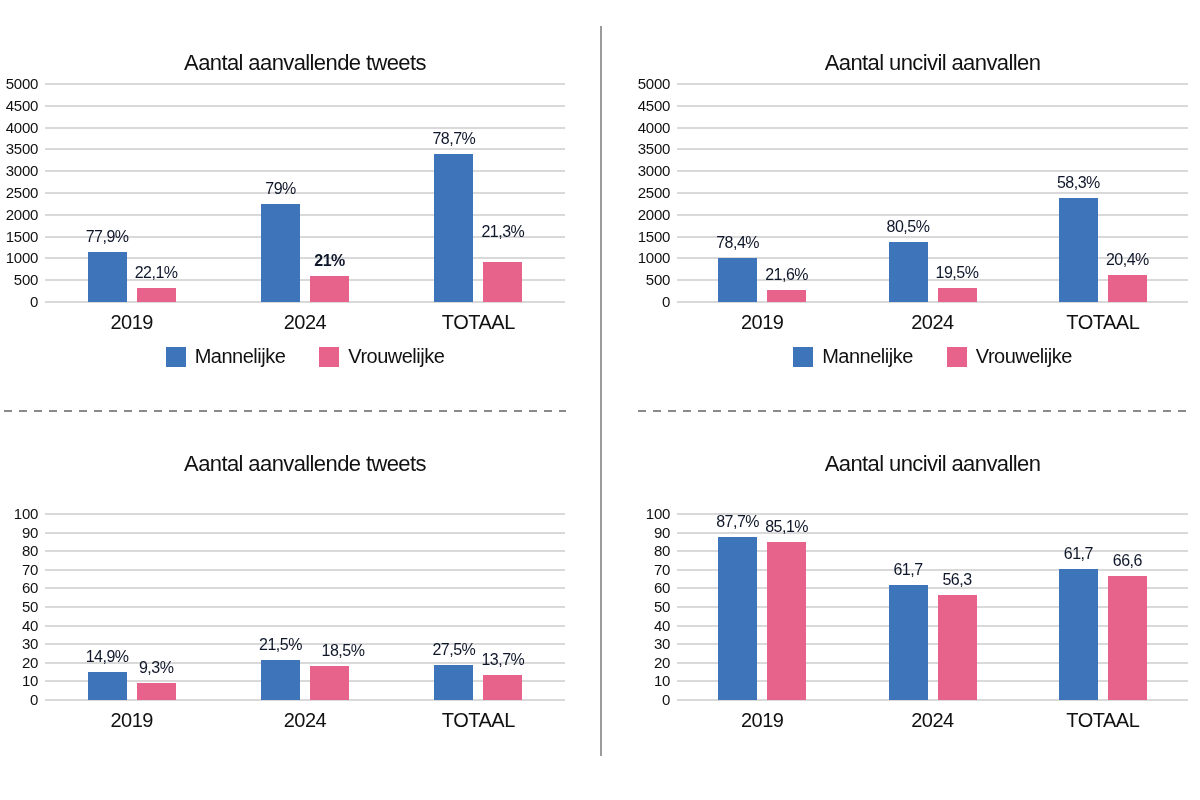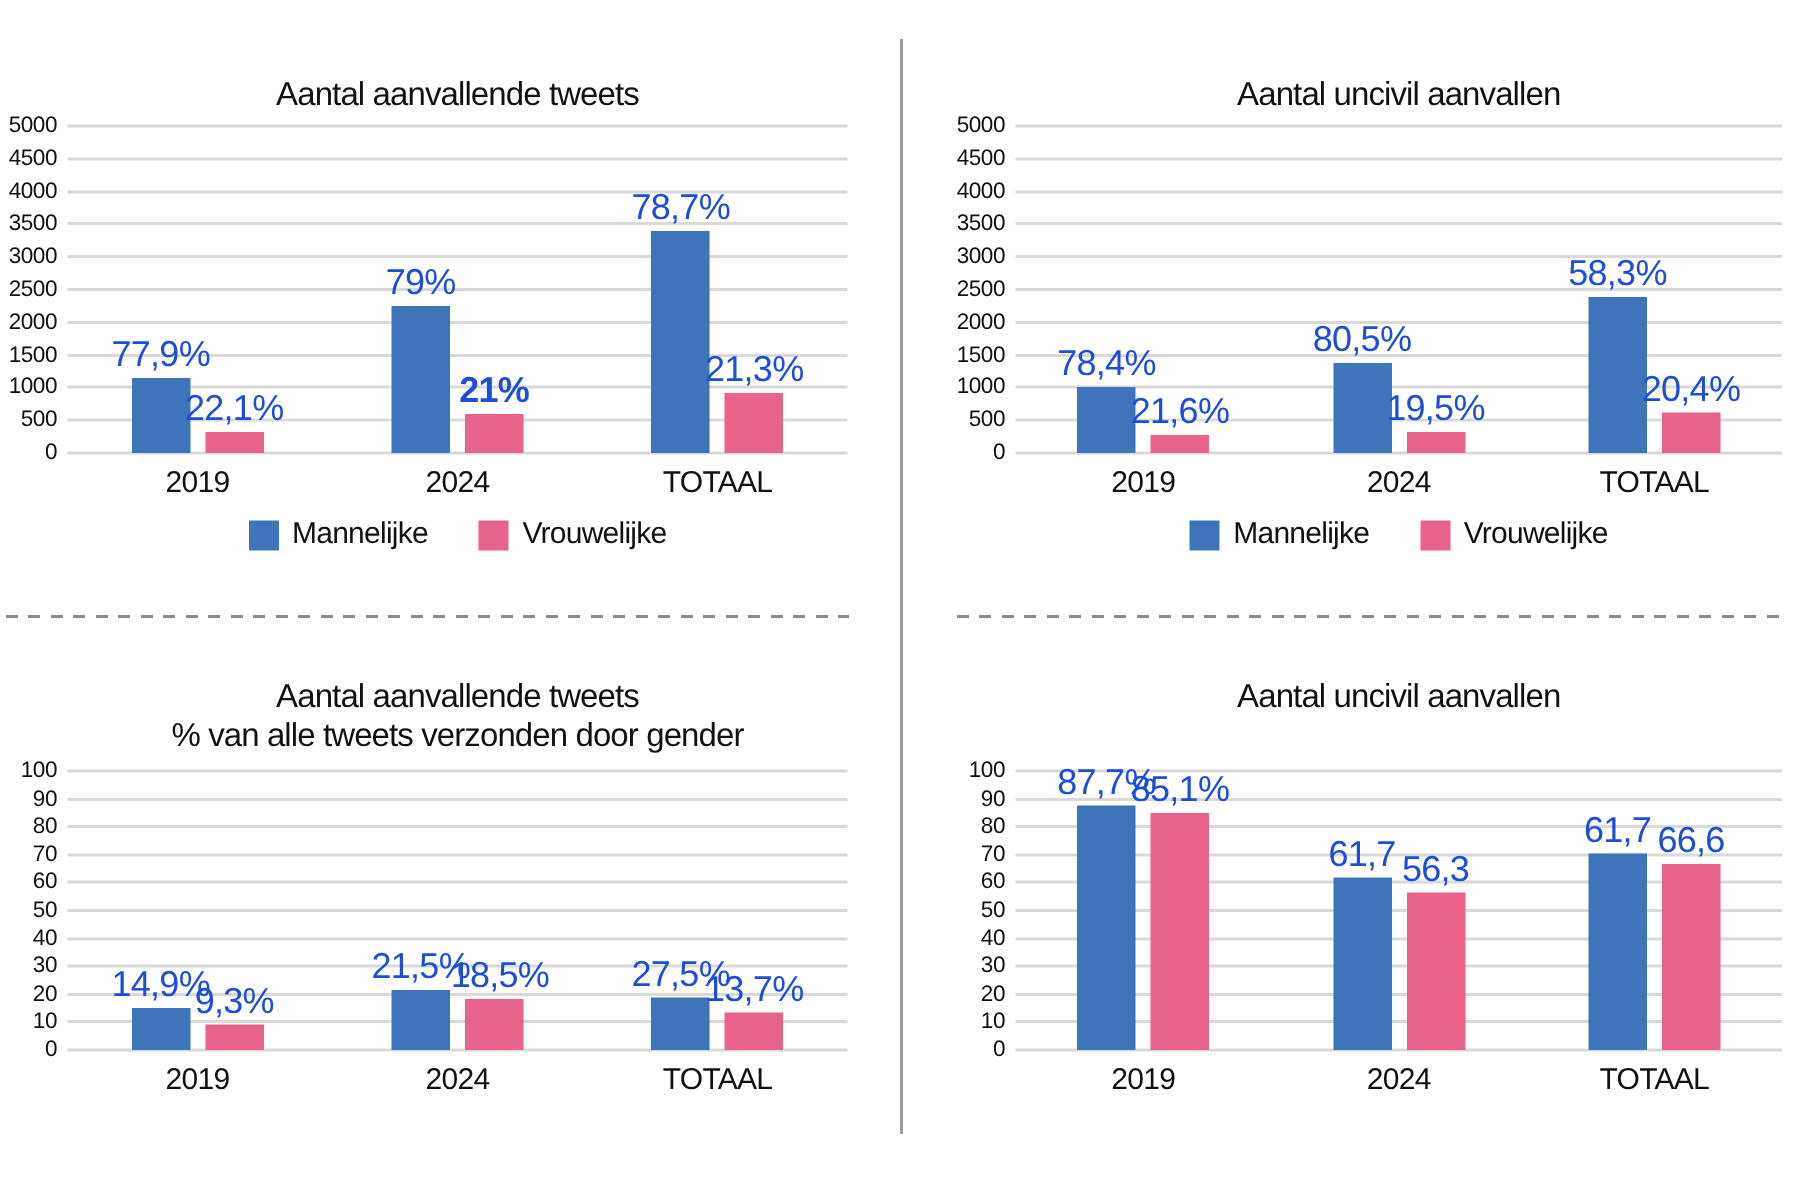--- a/index.html
+++ b/index.html
@@ -13,21 +13,21 @@
   .chart-title-block { position: absolute; text-align: center; letter-spacing: -0.6px; }
   .chart-title, .chart-subtitle {
     font-size: 22px; line-height: 26px; color: #111111; white-space: nowrap;
   }
 
   .gridline { position: absolute; height: 2px; }
   .y-tick { position: absolute; font-size: 15px; line-height: 18px; text-align: right; letter-spacing: -0.3px; color: #111; }
   .x-tick { position: absolute; font-size: 20px; line-height: 24px; text-align: center; letter-spacing: -0.5px; color: #111; }
 
   .bar { position: absolute; }
-  .bar-label { position: absolute; font-size: 24px; line-height: 24px; text-align: center; letter-spacing: -0.5px; white-space: nowrap; color: #1d4ed8; }
+  .bar-label { position: absolute; font-size: 16px; line-height: 24px; text-align: center; letter-spacing: -0.5px; white-space: nowrap; color: #0f172a; }
 
   .legend { position: absolute; display: flex; justify-content: center; align-items: center; gap: 34px; }
   .legend-item { display: flex; align-items: center; gap: 9px; }
   .legend-swatch { width: 20px; height: 20px; display: inline-block; }
   .legend-text { font-size: 20px; letter-spacing: -0.5px; color: #111; }
 
   .v-divider { position: absolute; left: 600px; top: 26px; width: 2px; height: 730px; }
   .dash-line { position: absolute; top: 410px; height: 2px; }
   .dash-left { left: 4px; width: 562px; }
   .dash-right { left: 638px; width: 554px; }
@@ -69,21 +69,21 @@
       <div class="bar-label" style="left: 106.167px; width: 100px; top: 221px;">22,1%</div>
       <div class="x-tick" style="left: 218.333px; width: 173.333px; top: 270px;">2024</div>
       <div class="bar" style="left: 261px; top: 164px; width: 39px; height: 98px; background: rgb(61, 116, 186);"></div>
       <div class="bar-label" style="left: 230.5px; width: 100px; top: 137px;">79%</div>
       <div class="bar" style="left: 310px; top: 236px; width: 39px; height: 26px; background: rgb(232, 99, 140);"></div>
       <div class="bar-label" style="left: 279.5px; width: 100px; top: 209px; font-weight: bold;">21%</div>
       <div class="x-tick" style="left: 391.667px; width: 173.333px; top: 270px;">TOTAAL</div>
       <div class="bar" style="left: 434.333px; top: 114px; width: 39px; height: 148px; background: rgb(61, 116, 186);"></div>
       <div class="bar-label" style="left: 403.833px; width: 100px; top: 87px;">78,7%</div>
       <div class="bar" style="left: 483.333px; top: 222px; width: 39px; height: 40px; background: rgb(232, 99, 140);"></div>
-      <div class="bar-label" style="left: 452.833px; width: 100px; top: 195px;">21,3%</div>
+      <div class="bar-label" style="left: 452.833px; width: 100px; top: 180px;">21,3%</div>
       <div class="legend" style="left: 45px; width: 520px; top: 305px;">
         <div class="legend-item">
           <span class="legend-swatch" style="background: rgb(61, 116, 186);"></span>
           <span class="legend-text">Mannelijke</span>
         </div>
         <div class="legend-item">
           <span class="legend-swatch" style="background: rgb(232, 99, 140);"></span>
           <span class="legend-text">Vrouwelijke</span>
         </div>
       </div>
@@ -136,21 +136,20 @@
         </div>
         <div class="legend-item">
           <span class="legend-swatch" style="background: rgb(232, 99, 140);"></span>
           <span class="legend-text">Vrouwelijke</span>
         </div>
       </div>
     </div>
   <div class="chart" id="chart-2" style="left:0; top:445px; width:600px; height:315px;">
       <div class="chart-title-block" style="left: 45px; width: 520px; top: 6px;">
         <div class="chart-title">Aantal aanvallende tweets</div>
-        <div class="chart-subtitle">% van alle tweets verzonden door gender</div>
       </div>
       <div class="gridline" style="left: 45px; width: 520px; top: 68px; background: rgb(217, 217, 217);"></div>
       <div class="y-tick" style="left: 0px; width: 38px; top: 60px;">100</div>
       <div class="gridline" style="left: 45px; width: 520px; top: 86.6px; background: rgb(217, 217, 217);"></div>
       <div class="y-tick" style="left: 0px; width: 38px; top: 78.6px;">90</div>
       <div class="gridline" style="left: 45px; width: 520px; top: 105.2px; background: rgb(217, 217, 217);"></div>
       <div class="y-tick" style="left: 0px; width: 38px; top: 97.2px;">80</div>
       <div class="gridline" style="left: 45px; width: 520px; top: 123.8px; background: rgb(217, 217, 217);"></div>
       <div class="y-tick" style="left: 0px; width: 38px; top: 115.8px;">70</div>
       <div class="gridline" style="left: 45px; width: 520px; top: 142.4px; background: rgb(217, 217, 217);"></div>
@@ -169,21 +168,21 @@
       <div class="y-tick" style="left: 0px; width: 38px; top: 246px;">0</div>
       <div class="x-tick" style="left: 45px; width: 173.333px; top: 263px;">2019</div>
       <div class="bar" style="left: 87.6667px; top: 227px; width: 39px; height: 28px; background: rgb(61, 116, 186);"></div>
       <div class="bar-label" style="left: 57.1667px; width: 100px; top: 200px;">14,9%</div>
       <div class="bar" style="left: 136.667px; top: 238px; width: 39px; height: 17px; background: rgb(232, 99, 140);"></div>
       <div class="bar-label" style="left: 106.167px; width: 100px; top: 211px;">9,3%</div>
       <div class="x-tick" style="left: 218.333px; width: 173.333px; top: 263px;">2024</div>
       <div class="bar" style="left: 261px; top: 215px; width: 39px; height: 40px; background: rgb(61, 116, 186);"></div>
       <div class="bar-label" style="left: 230.5px; width: 100px; top: 188px;">21,5%</div>
       <div class="bar" style="left: 310px; top: 221px; width: 39px; height: 34px; background: rgb(232, 99, 140);"></div>
-      <div class="bar-label" style="left: 266px; width: 100px; top: 194px; text-align: right;">18,5%</div>
+      <div class="bar-label" style="left: 293px; width: 100px; top: 194px;">18,5%</div>
       <div class="x-tick" style="left: 391.667px; width: 173.333px; top: 263px;">TOTAAL</div>
       <div class="bar" style="left: 434.333px; top: 220px; width: 39px; height: 35px; background: rgb(61, 116, 186);"></div>
       <div class="bar-label" style="left: 403.833px; width: 100px; top: 193px;">27,5%</div>
       <div class="bar" style="left: 483.333px; top: 230px; width: 39px; height: 25px; background: rgb(232, 99, 140);"></div>
       <div class="bar-label" style="left: 452.833px; width: 100px; top: 203px;">13,7%</div>
     </div>
   <div class="chart" id="chart-3" style="left:632px; top:445px; width:568px; height:315px;">
       <div class="chart-title-block" style="left: 45px; width: 511px; top: 6px;">
         <div class="chart-title">Aantal uncivil aanvallen</div>
       </div>

